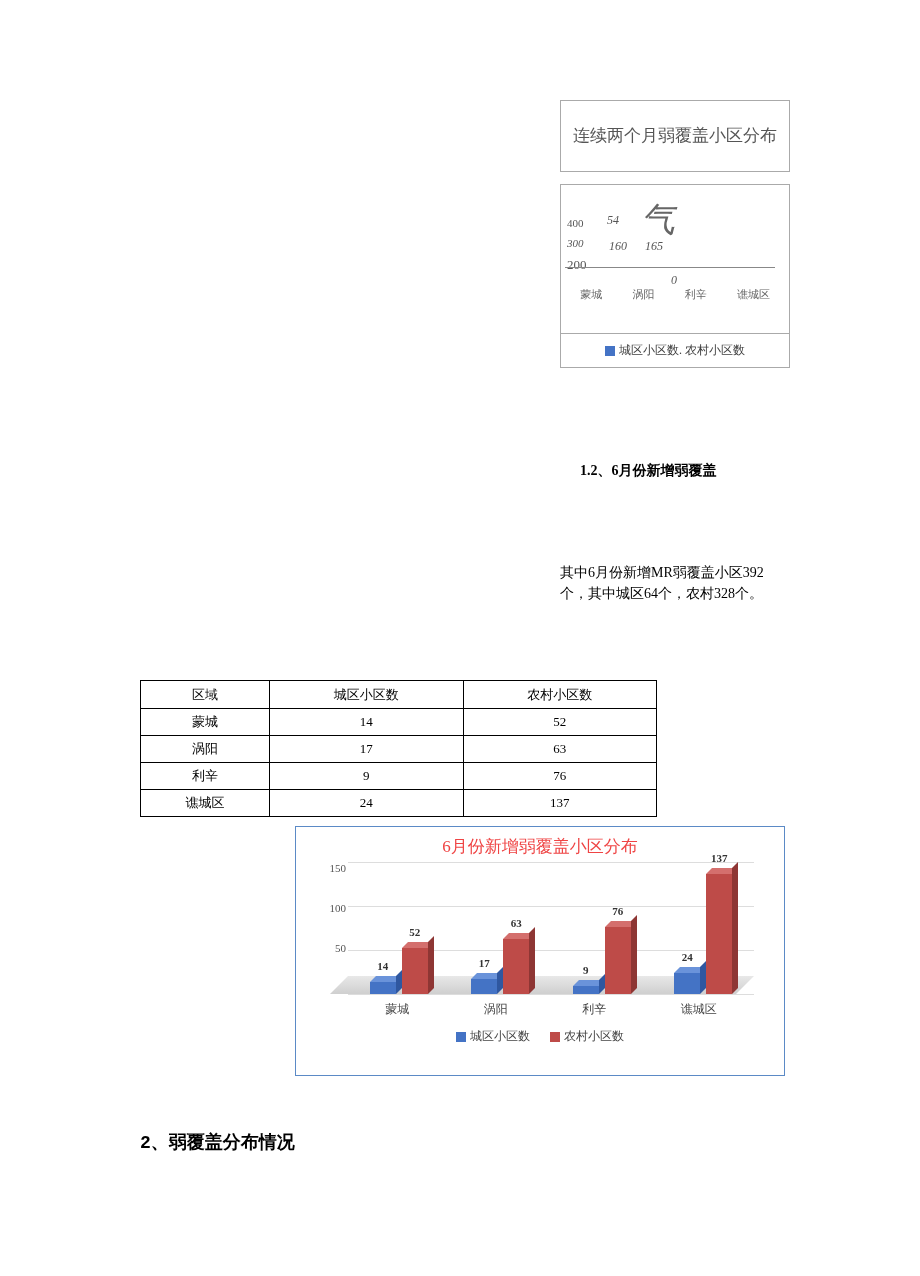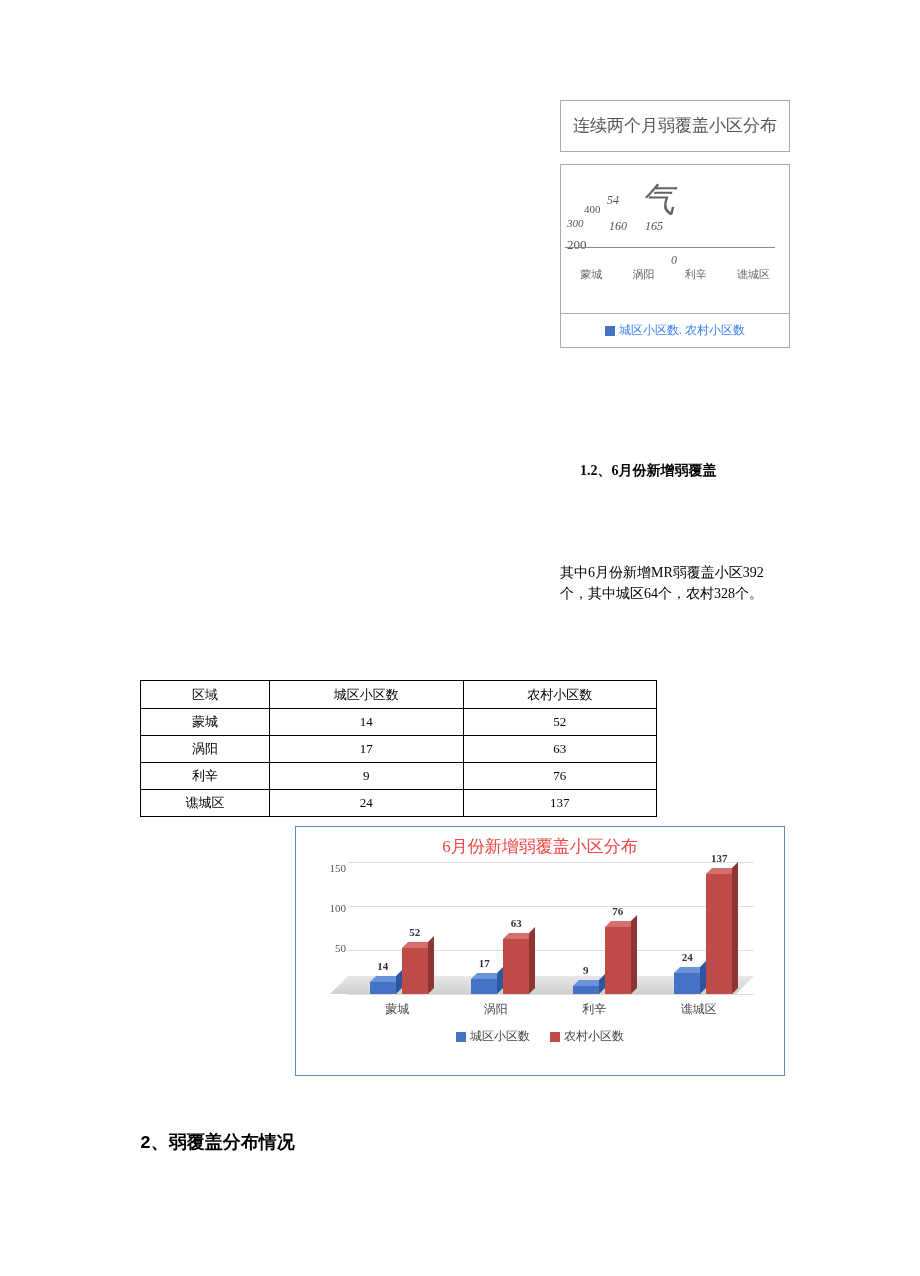--- a/index.html
+++ b/index.html
@@ -17,51 +17,51 @@
       position: absolute;
       top: 100px;
       left: 560px;
       width: 230px;
     }
     .chart1-title {
       border: 1px solid #aaa;
       text-align: center;
       font-size: 17px;
       color: #555;
-      padding: 14px 4px;
+      padding: 24px 4px;
       line-height: 1.3;
       font-family: "SimSun", serif;
     }
     .chart1-plot {
       border: 1px solid #aaa;
       margin-top: 12px;
       height: 150px;
       position: relative;
       font-size: 11px;
       color: #555;
     }
-    .chart1-lbl400 { position: absolute; left: 23px; top: 32px; font-size: 11px; margin-top: 6px; }
+    .chart1-lbl400 { position: absolute; left: 6px; top: 32px; font-size: 11px; }
     .chart1-lbl300 { position: absolute; left: 6px; top: 52px; font-style: italic; font-size: 11px; }
     .chart1-lbl200 { position: absolute; left: 6px; top: 72px; font-size: 13px; }
     .chart1-n32 { position: absolute; left: 46px; top: 28px; font-style: italic; font-size: 12px; }
     .chart1-qi { position: absolute; left: 80px; top: 12px; font-size: 34px; font-style: italic; color: #666; font-family: "KaiTi", "STKaiti", serif; }
     .chart1-n160 { position: absolute; left: 48px; top: 54px; font-style: italic; font-size: 12px; }
     .chart1-n165 { position: absolute; left: 84px; top: 54px; font-style: italic; font-size: 12px; }
     .chart1-line { position: absolute; left: 4px; right: 14px; top: 82px; border-top: 1px solid #888; }
     .chart1-zero { position: absolute; left: 110px; top: 88px; font-style: italic; font-size: 12px; }
     .chart1-cats {
       position: absolute; left: 4px; right: 4px; top: 102px;
       display: flex; justify-content: space-around; font-size: 11px; color: #666;
     }
     .chart1-legend {
       border: 1px solid #aaa;
       border-top: none;
       padding: 8px;
       font-size: 12px;
-      color: #3b82f6;
+      color: #404040;
       text-align: center;
       display: flex;
       align-items: center;
       justify-content: center;
       gap: 4px;
     }
     .sw-blue { display: inline-block; width: 10px; height: 10px; background: #4473c5; }
     
     
     .sec12 {

